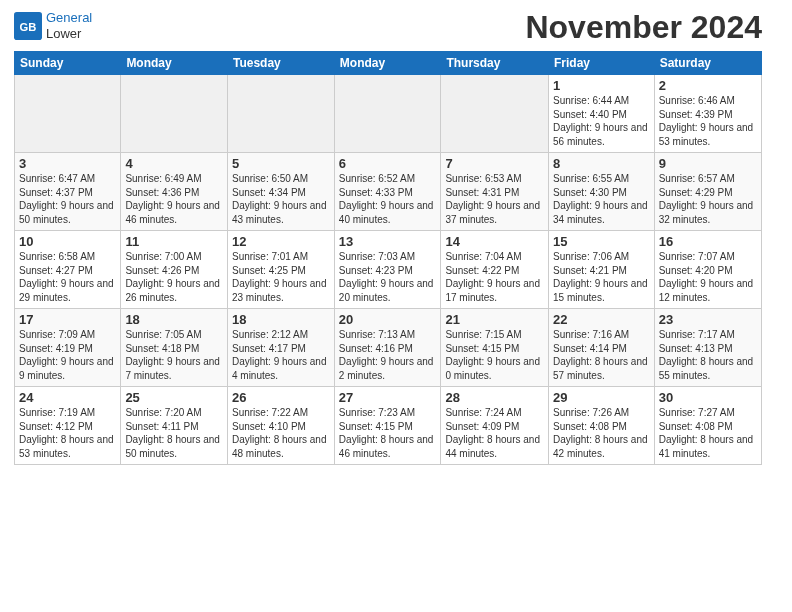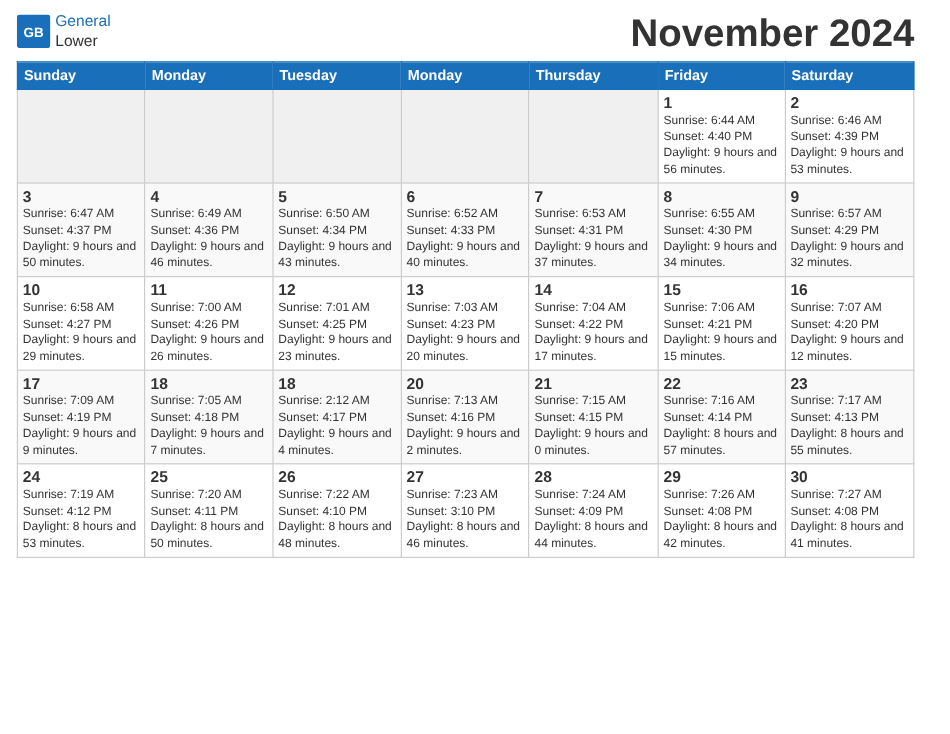--- a/index.html
+++ b/index.html
@@ -292,21 +292,21 @@
           </td>
           <td>
             <span class="day-num">26</span>
             <div class="day-info">Sunrise: 7:22 AM
 Sunset: 4:10 PM
 Daylight: 8 hours and 48 minutes.</div>
           </td>
           <td>
             <span class="day-num">27</span>
             <div class="day-info">Sunrise: 7:23 AM
-Sunset: 3:10 PM
+Sunset: 4:15 PM
 Daylight: 8 hours and 46 minutes.</div>
           </td>
           <td>
             <span class="day-num">28</span>
             <div class="day-info">Sunrise: 7:24 AM
 Sunset: 4:09 PM
 Daylight: 8 hours and 44 minutes.</div>
           </td>
           <td>
             <span class="day-num">29</span>

